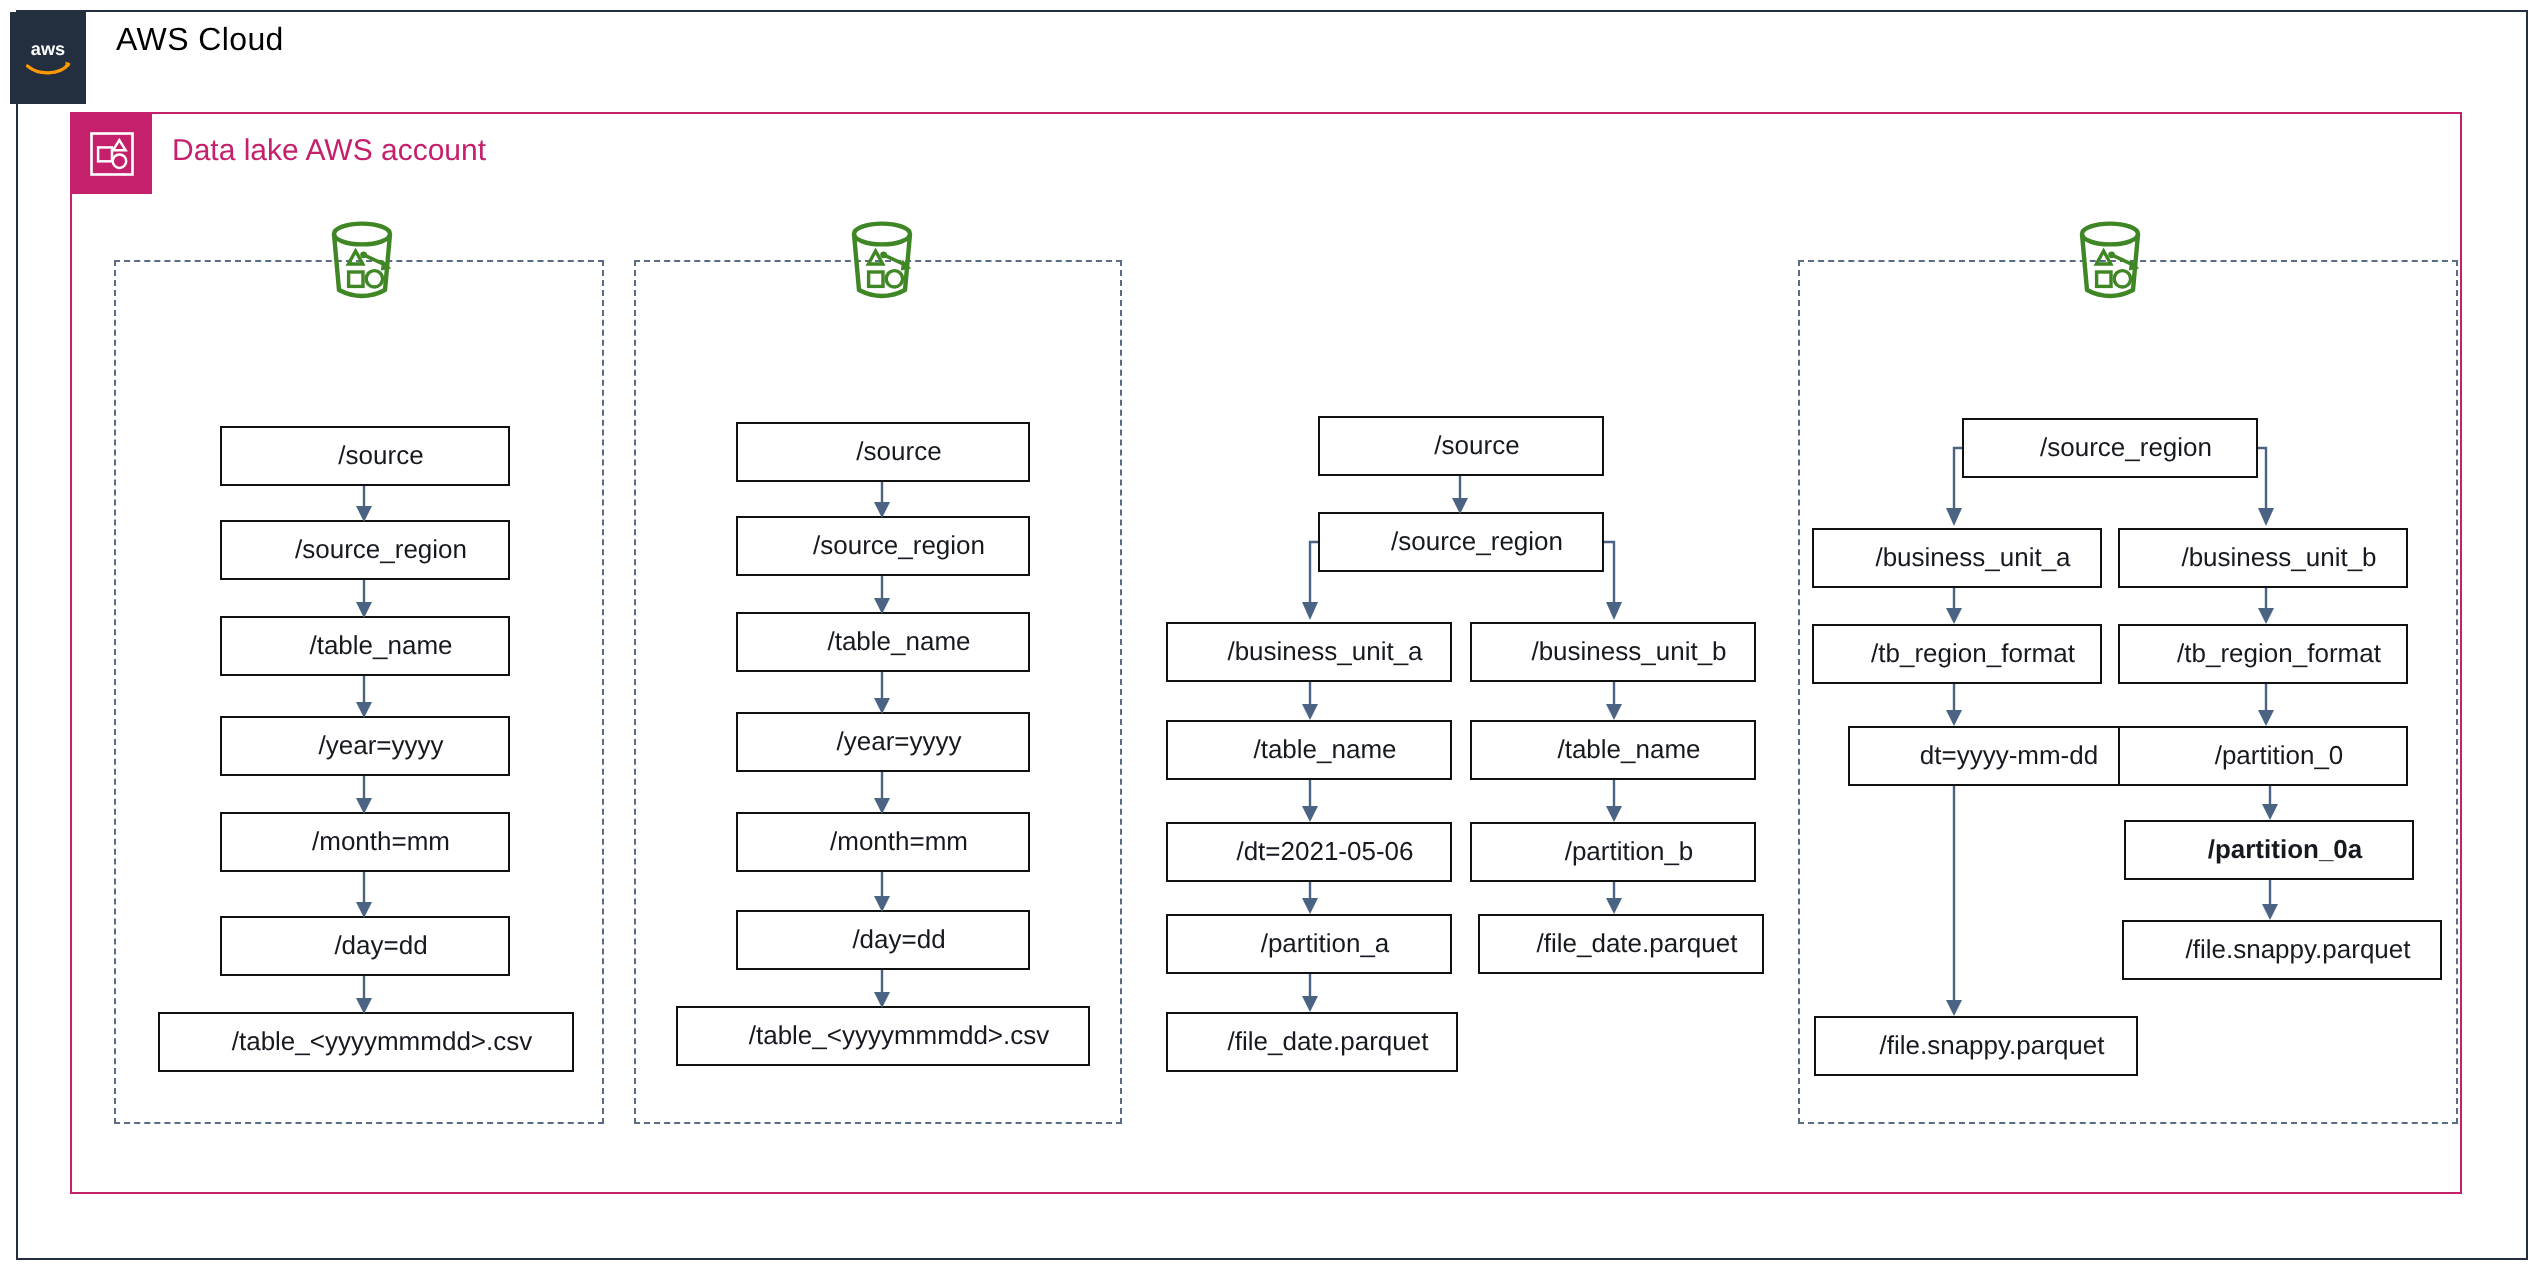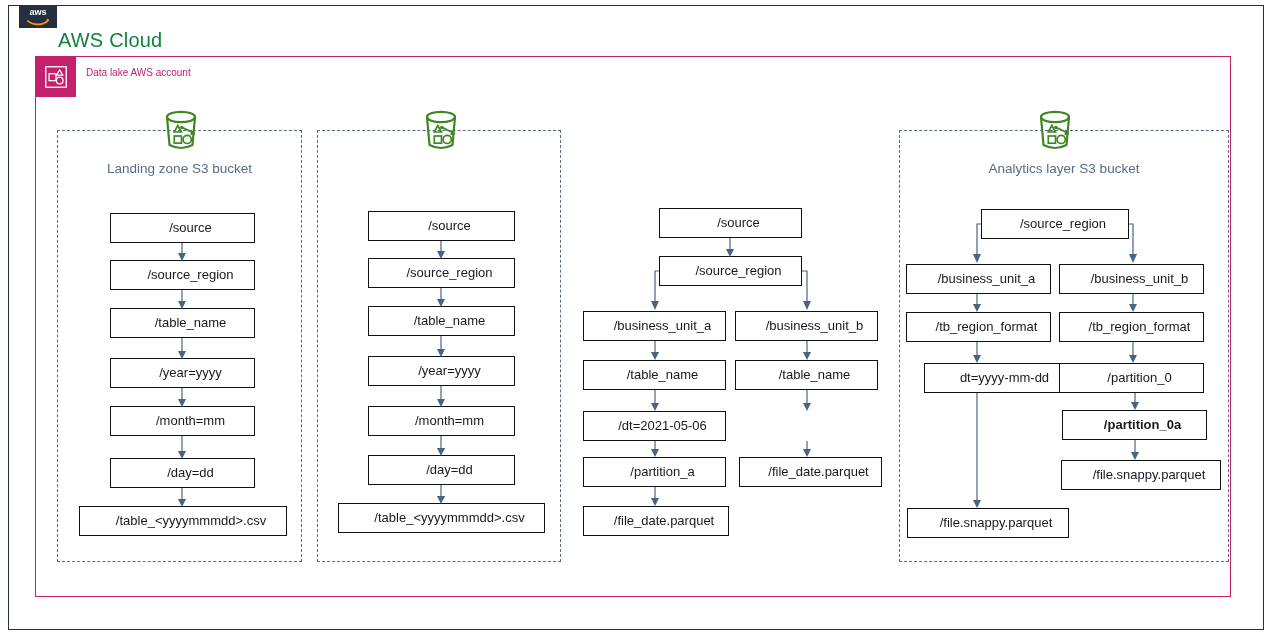--- a/index.html
+++ b/index.html
@@ -19,31 +19,31 @@
   .cloud-frame {
     position: absolute;
     left: 8px; top: 5px;
     width: 1256px; height: 625px;
     border: 1.5px solid #232f3e;
     box-sizing: border-box;
     background: #ffffff;
   }
   .cloud-badge {
     position: absolute;
-    left: 19px; top: 6px;
-    width: 38px; height: 22px;
+    left: 5px; top: 6px;
+    width: 38px; height: 46px;
     background: #232f3e;
     display: flex; align-items: center; justify-content: center;
   }
   .cloud-badge svg { display:block; }
   .cloud-title {
     position: absolute;
-    left: 58px; top: 29px;
-    font-size: 20px;
-    color: #15803d;
+    left: 58px; top: 12px;
+    font-size: 16px;
+    color: #000000;
     letter-spacing: .2px;
     white-space: nowrap;
   }
 
   
   .account-frame {
     position: absolute;
     left: 35px; top: 56px;
     width: 1196px; height: 541px;
     border: 1.5px solid #c4206c;
@@ -54,21 +54,21 @@
     position: absolute;
     left: 35px; top: 56px;
     width: 41px; height: 41px;
     background: #c4206c;
     display: flex; align-items: center; justify-content: center;
   }
   .account-badge svg { display:block; }
   .account-title {
     position: absolute;
     left: 86px; top: 67px;
-    font-size: 10px;
+    font-size: 15px;
     color: #c4206c;
     white-space: nowrap;
   }
 
   
   .bucket-group {
     position: absolute;
     border: 1.4px dashed #5a6b86;
     box-sizing: border-box;
     background: transparent;
@@ -147,21 +147,20 @@
         <ellipse cx="26" cy="12" rx="14" ry="5.2" fill="none" stroke="#3f8624" stroke-width="2.2"></ellipse>
         <path d="M12 12 L14.5 40 Q26 46 37.5 40 L40 12" fill="none" stroke="#3f8624" stroke-width="2.2" stroke-linejoin="round"></path>
         <path d="M22.8 20.5 L26.4 27 L19.2 27 Z" fill="none" stroke="#3f8624" stroke-width="1.7"></path>
         <rect x="19.3" y="31" width="7.2" height="7.2" fill="none" stroke="#3f8624" stroke-width="1.7"></rect>
         <circle cx="32.2" cy="34.4" r="4.1" fill="none" stroke="#3f8624" stroke-width="1.7"></circle>
         <path d="M26.8 22.4 L38.4 27.8" stroke="#3f8624" stroke-width="1.8" fill="none"></path>
         <circle cx="26.8" cy="22.4" r="1.7" fill="#3f8624"></circle>
         <path d="M36.2 24.8 L40.6 29.2 L35.4 30.2 Z" fill="#3f8624"></path>
       </svg>
     </div>
-    <div class="bucket-label">Landing zone S3 bucket</div>
   </div>
 
   <div class="node" style="left:110px; top:213px; width:145px;">/source</div>
   <div class="node" style="left:110px; top:260px; width:145px;">/source_region</div>
   <div class="node" style="left:110px; top:308px; width:145px;">/table_name</div>
   <div class="node" style="left:110px; top:358px; width:145px;">/year=yyyy</div>
   <div class="node" style="left:110px; top:406px; width:145px;">/month=mm</div>
   <div class="node" style="left:110px; top:458px; width:145px;">/day=dd</div>
   <div class="node" style="left:79px; top:506px; width:208px;">/table_&lt;yyyymmmdd&gt;.csv</div>
 
@@ -219,20 +218,21 @@
   </svg>
 
 
   <div class="node" style="left:659px; top:208px; width:143px;">/source</div>
   <div class="node" style="left:659px; top:256px; width:143px;">/source_region</div>
   <div class="node" style="left:583px; top:311px; width:143px;">/business_unit_a</div>
   <div class="node" style="left:735px; top:311px; width:143px;">/business_unit_b</div>
   <div class="node" style="left:583px; top:360px; width:143px;">/table_name</div>
   <div class="node" style="left:735px; top:360px; width:143px;">/table_name</div>
   <div class="node" style="left:583px; top:411px; width:143px;">/dt=2021-05-06</div>
+  <div class="node" style="left:735px; top:411px; width:143px;">/partition_b</div>
   <div class="node" style="left:583px; top:457px; width:143px;">/partition_a</div>
   <div class="node" style="left:739px; top:457px; width:143px;">/file_date.parquet</div>
   <div class="node" style="left:583px; top:506px; width:146px;">/file_date.parquet</div>
 
   <svg class="conn" style="left:0; top:0; width:1274px; height:639px;">
 
     <line x1="730" y1="238" x2="730" y2="252"></line>
       <polygon points="726,249 734,249 730,257"></polygon>
 
     <polyline points="659,271 655,271 655,304"></polyline>
@@ -263,21 +263,20 @@
         <ellipse cx="26" cy="12" rx="14" ry="5.2" fill="none" stroke="#3f8624" stroke-width="2.2"></ellipse>
         <path d="M12 12 L14.5 40 Q26 46 37.5 40 L40 12" fill="none" stroke="#3f8624" stroke-width="2.2" stroke-linejoin="round"></path>
         <path d="M22.8 20.5 L26.4 27 L19.2 27 Z" fill="none" stroke="#3f8624" stroke-width="1.7"></path>
         <rect x="19.3" y="31" width="7.2" height="7.2" fill="none" stroke="#3f8624" stroke-width="1.7"></rect>
         <circle cx="32.2" cy="34.4" r="4.1" fill="none" stroke="#3f8624" stroke-width="1.7"></circle>
         <path d="M26.8 22.4 L38.4 27.8" stroke="#3f8624" stroke-width="1.8" fill="none"></path>
         <circle cx="26.8" cy="22.4" r="1.7" fill="#3f8624"></circle>
         <path d="M36.2 24.8 L40.6 29.2 L35.4 30.2 Z" fill="#3f8624"></path>
       </svg>
     </div>
-    <div class="bucket-label">Analytics layer S3 bucket</div>
   </div>
 
   <div class="node" style="left:981px; top:209px; width:148px;">/source_region</div>
   <div class="node" style="left:906px; top:264px; width:145px;">/business_unit_a</div>
   <div class="node" style="left:1059px; top:264px; width:145px;">/business_unit_b</div>
   <div class="node" style="left:906px; top:312px; width:145px;">/tb_region_format</div>
   <div class="node" style="left:1059px; top:312px; width:145px;">/tb_region_format</div>
   <div class="node" style="left:924px; top:363px; width:145px;">dt=yyyy-mm-dd</div>
   <div class="node" style="left:1059px; top:363px; width:145px;">/partition_0</div>
   <div class="node" style="left:1062px; top:410px; width:145px;font-weight:bold;">/partition_0a</div>

